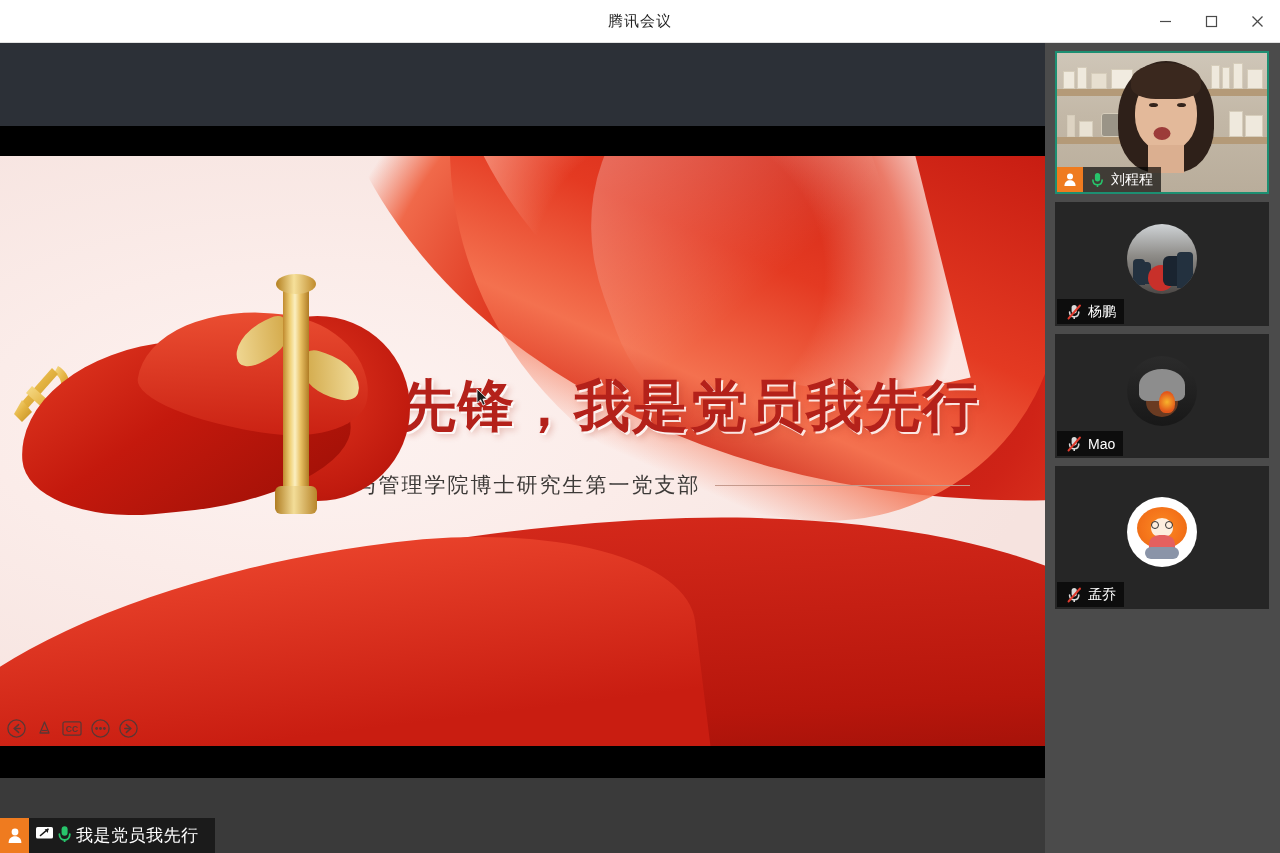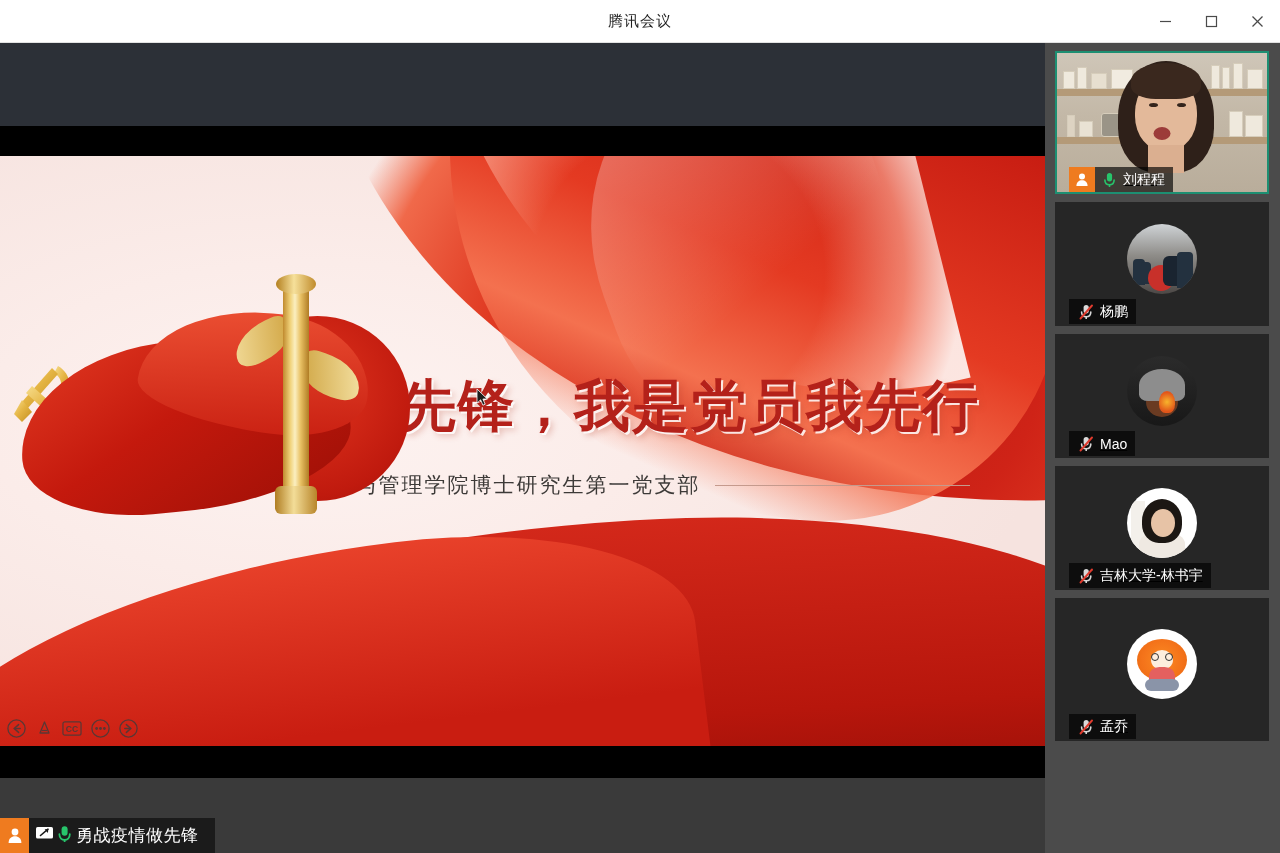--- a/index.html
+++ b/index.html
@@ -245,22 +245,22 @@
     background:#4b4b4b; padding:8px 10px 0 10px; overflow:hidden;
   }
   .tile{
     position:relative; width:214px; height:124px; background:#262626;
     margin-bottom:8px; overflow:hidden; border:2px solid transparent;
   }
   .tile.active{ border-color:#1d8f72; }
   .tile.tall{ height:143px; }
   .tile-video{ position:absolute; inset:0; }
   .tile-nametag{
-    position:absolute; left:12px; bottom:0; height:25px;
-    display:flex; align-items:center; background:rgba(0,0,0,.66); padding-right:8px;text-decoration:underline;
+    position:absolute; left:0; bottom:0; height:25px;
+    display:flex; align-items:center; background:rgba(0,0,0,.66); padding-right:8px;
   }
   .nt-host{ width:26px; height:25px; background:#ef7b1f; display:flex; align-items:center; justify-content:center; }
   .nt-mic{ width:22px; display:flex; align-items:center; justify-content:center; margin-left:3px; }
   .nt-name{ color:#fff; font-size:14px; margin-left:3px; white-space:nowrap; }
 
   .avatar{
     position:absolute; left:50%; top:46%; transform:translate(-50%,-50%);
     width:62px; height:62px; border-radius:50%; overflow:hidden;
   }
   .avatar.big{ width:70px; height:70px; }
@@ -502,21 +502,21 @@
         </svg>
     </span>
     <span>
       <svg width="15" height="18" viewBox="0 0 15 18">
           <rect x="4.6" y="1.2" width="6" height="9.6" rx="3" fill="#27c46b"></rect>
           <path d="M2.4 9.2 C2.4 13.2 5 14.8 7.6 14.8 C10.2 14.8 12.8 13.2 12.8 9.2" fill="none" stroke="#27c46b" stroke-width="1.8" stroke-linecap="round"></path>
           <line x1="7.6" y1="14.6" x2="7.6" y2="17" stroke="#27c46b" stroke-width="1.8"></line>
         </svg>
     </span>
   </div>
-  <div class="share-label">勇战疫情做先锋</div>
+  <div class="share-label">我是党员我先行</div>
 </div>
 
 <div class="panel">
 
   <div class="tile active tall">
     <div class="tile-video cam">
       <div class="shelf" style="top:36px;"></div>
       <div class="shelf" style="top:84px;"></div>
       <div class="shelf-box" style="left:6px; top:18px; width:12px; height:18px;"></div>
       <div class="shelf-box" style="left:20px; top:14px; width:10px; height:22px;"></div>
@@ -594,41 +594,20 @@
             <rect x="4.6" y="1" width="5.2" height="8.4" rx="2.6" fill="#d9d9d9"></rect>
             <path d="M2.6 8 C2.6 11.4 4.9 12.8 7.2 12.8 C9.5 12.8 11.8 11.4 11.8 8" fill="none" stroke="#d9d9d9" stroke-width="1.6" stroke-linecap="round"></path>
             <line x1="7.2" y1="12.6" x2="7.2" y2="15" stroke="#d9d9d9" stroke-width="1.6"></line>
             <line x1="1.5" y1="14.5" x2="13" y2="1.5" stroke="#e03b2e" stroke-width="1.9" stroke-linecap="round"></line>
           </svg>
       </div>
       <div class="nt-name">Mao</div>
     </div>
   </div>
 
-  <div class="tile">
-    <div class="avatar big">
-      <div class="av-girl">
-        <div class="girl-panel"></div>
-        <div class="girl-body"></div>
-        <div class="girl-hair"></div>
-        <div class="girl-face"></div>
-      </div>
-    </div>
-    <div class="tile-nametag">
-      <div class="nt-mic" style="margin-left:6px;">
-        <svg width="15" height="16" viewBox="0 0 15 16">
-            <rect x="4.6" y="1" width="5.2" height="8.4" rx="2.6" fill="#d9d9d9"></rect>
-            <path d="M2.6 8 C2.6 11.4 4.9 12.8 7.2 12.8 C9.5 12.8 11.8 11.4 11.8 8" fill="none" stroke="#d9d9d9" stroke-width="1.6" stroke-linecap="round"></path>
-            <line x1="7.2" y1="12.6" x2="7.2" y2="15" stroke="#d9d9d9" stroke-width="1.6"></line>
-            <line x1="1.5" y1="14.5" x2="13" y2="1.5" stroke="#e03b2e" stroke-width="1.9" stroke-linecap="round"></line>
-          </svg>
-      </div>
-      <div class="nt-name">吉林大学-林书宇</div>
-    </div>
-  </div>
 
 
   <div class="tile tall">
     <div class="avatar big">
       <div class="av-cartoon">
         <div class="c-hair"></div>
         <div class="c-face"></div>
         <div class="c-glass" style="left:34%;"></div>
         <div class="c-glass" style="right:34%;"></div>
         <div class="c-body"></div>

